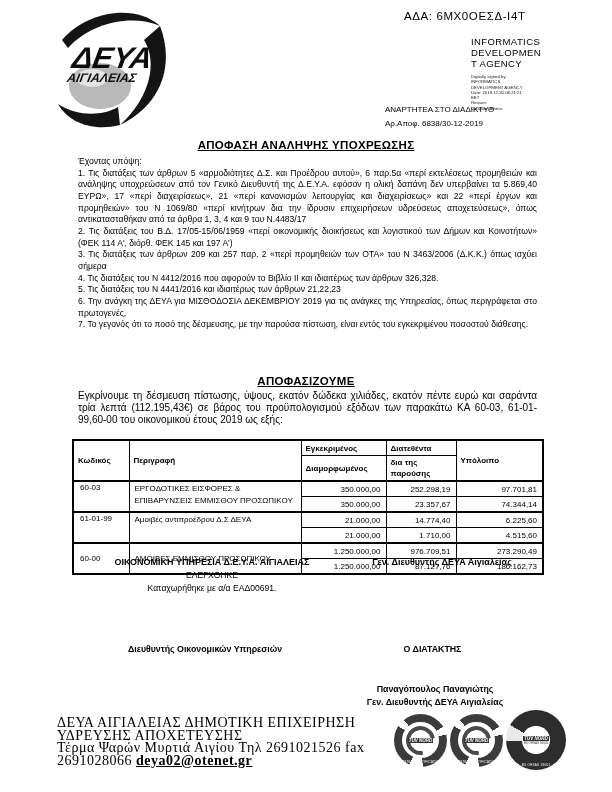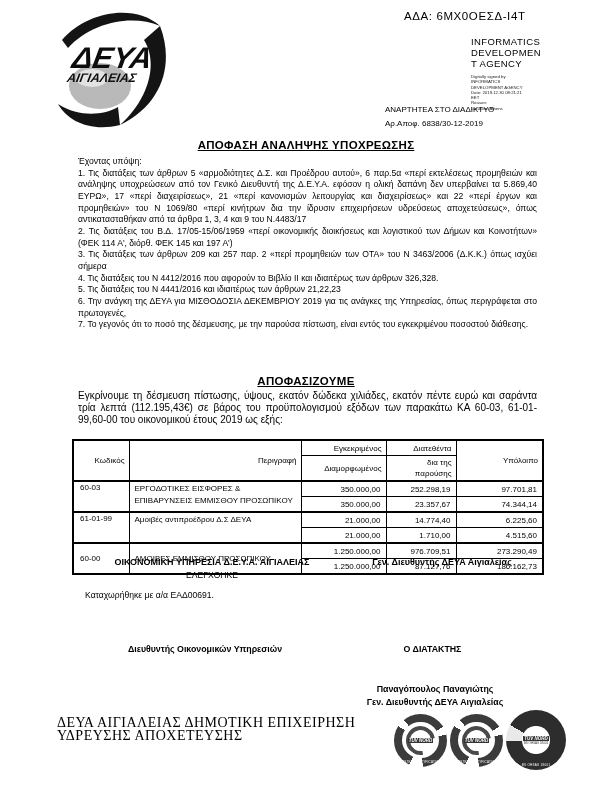--- a/index.html
+++ b/index.html
@@ -42,36 +42,36 @@
   
   .budget-table { position:absolute; top:439px; left:72px; width:470px;
                   border-collapse:collapse; table-layout:fixed; font-size:8px; }
   .budget-table col.w-code { width:56px; }
   .budget-table col.w-desc { width:172px; }
   .budget-table col.w-egk  { width:85px; }
   .budget-table col.w-dia  { width:70px; }
   .budget-table col.w-ypo  { width:87px; }
   .budget-table { border:2px solid #000; }
   .budget-table th, .budget-table td { border:1px solid #000; padding:1px 4px; }
-  .budget-table thead th { font-weight:normal; text-align:right; height:12px; line-height:11px; }
+  .budget-table thead th { font-weight:bold; text-align:left; height:12px; line-height:11px; }
   .budget-table thead { border-bottom:2px solid #000; }
   .budget-table tbody { border-top:2px solid #000; }
   .budget-table td.c-code { vertical-align:top; padding-left:6px; }
   .budget-table td.c-desc { vertical-align:top; line-height:12px; padding-left:5px; }
   .budget-table tbody.va-mid td.c-code,
   .budget-table tbody.va-mid td.c-desc { vertical-align:middle; }
   .budget-table td.val { text-align:right; height:12px; line-height:11px; padding-right:5px; }
 
   
   .verify-left { position:absolute; top:556px; left:85px; width:254px;
                  font-size:8.6px; line-height:12.6px; }
   .verify-title { font-weight:bold; text-align:center; font-size:9px; }
   .verify-checked { text-align:center; }
   .verify-body { text-align:justify; margin-top:1px; }
-  .verify-reg { margin-top:8px; }
+  .verify-reg { margin-top:1px;text-align:center; }
   .verify-right { position:absolute; top:557px; left:342px; width:200px;
                   font-weight:bold; font-size:9px; text-align:center; }
 
   
   .role-left  { position:absolute; top:644px; left:95px;  width:220px; text-align:center; font-weight:bold; font-size:8.8px; }
   .role-right { position:absolute; top:644px; left:330px; width:205px; text-align:center; font-weight:bold; font-size:8.8px; }
   .name-left  { position:absolute; top:686px; left:95px;  width:220px; text-align:center; font-weight:bold; font-size:8.8px; }
   .name-right { position:absolute; top:683px; left:330px; width:210px; text-align:center; font-weight:bold; font-size:8.8px; line-height:12.5px; }
 
   
@@ -234,20 +234,24 @@
 
   <div class="role-left">Διευθυντής Οικονομικών Υπηρεσιών</div>
   <div class="role-right">Ο ΔΙΑΤΑΚΤΗΣ</div>
   <div class="name-right">
     <div>Παναγόπουλος Παναγιώτης</div>
     <div>Γεν. Διευθυντής ΔΕΥΑ Αιγιαλείας</div>
   </div>
 
   <div class="footer">
     <div>ΔΕΥΑ ΑΙΓΙΑΛΕΙΑΣ   ΔΗΜΟΤΙΚΗ ΕΠΙΧΕΙΡΗΣΗ ΥΔΡΕΥΣΗΣ ΑΠΟΧΕΤΕΥΣΗΣ</div>
+    <div>
+      <span>Τέρμα Ψαρών Μυρτιά Αιγίου  Τηλ 2691021526  fax 2691028066</span>
+      <a class="email">deya02@otenet.gr</a>
+    </div>
   </div>
 
   <div class="seals">
     <div class="seal s1">
       <div class="seal-core">
         <div class="seal-c"></div>
         <div class="seal-name">TÜV NORD</div>
       </div>
       <div class="seal-ring-label">SYSTEM CERTIFICATION</div>
     </div>

